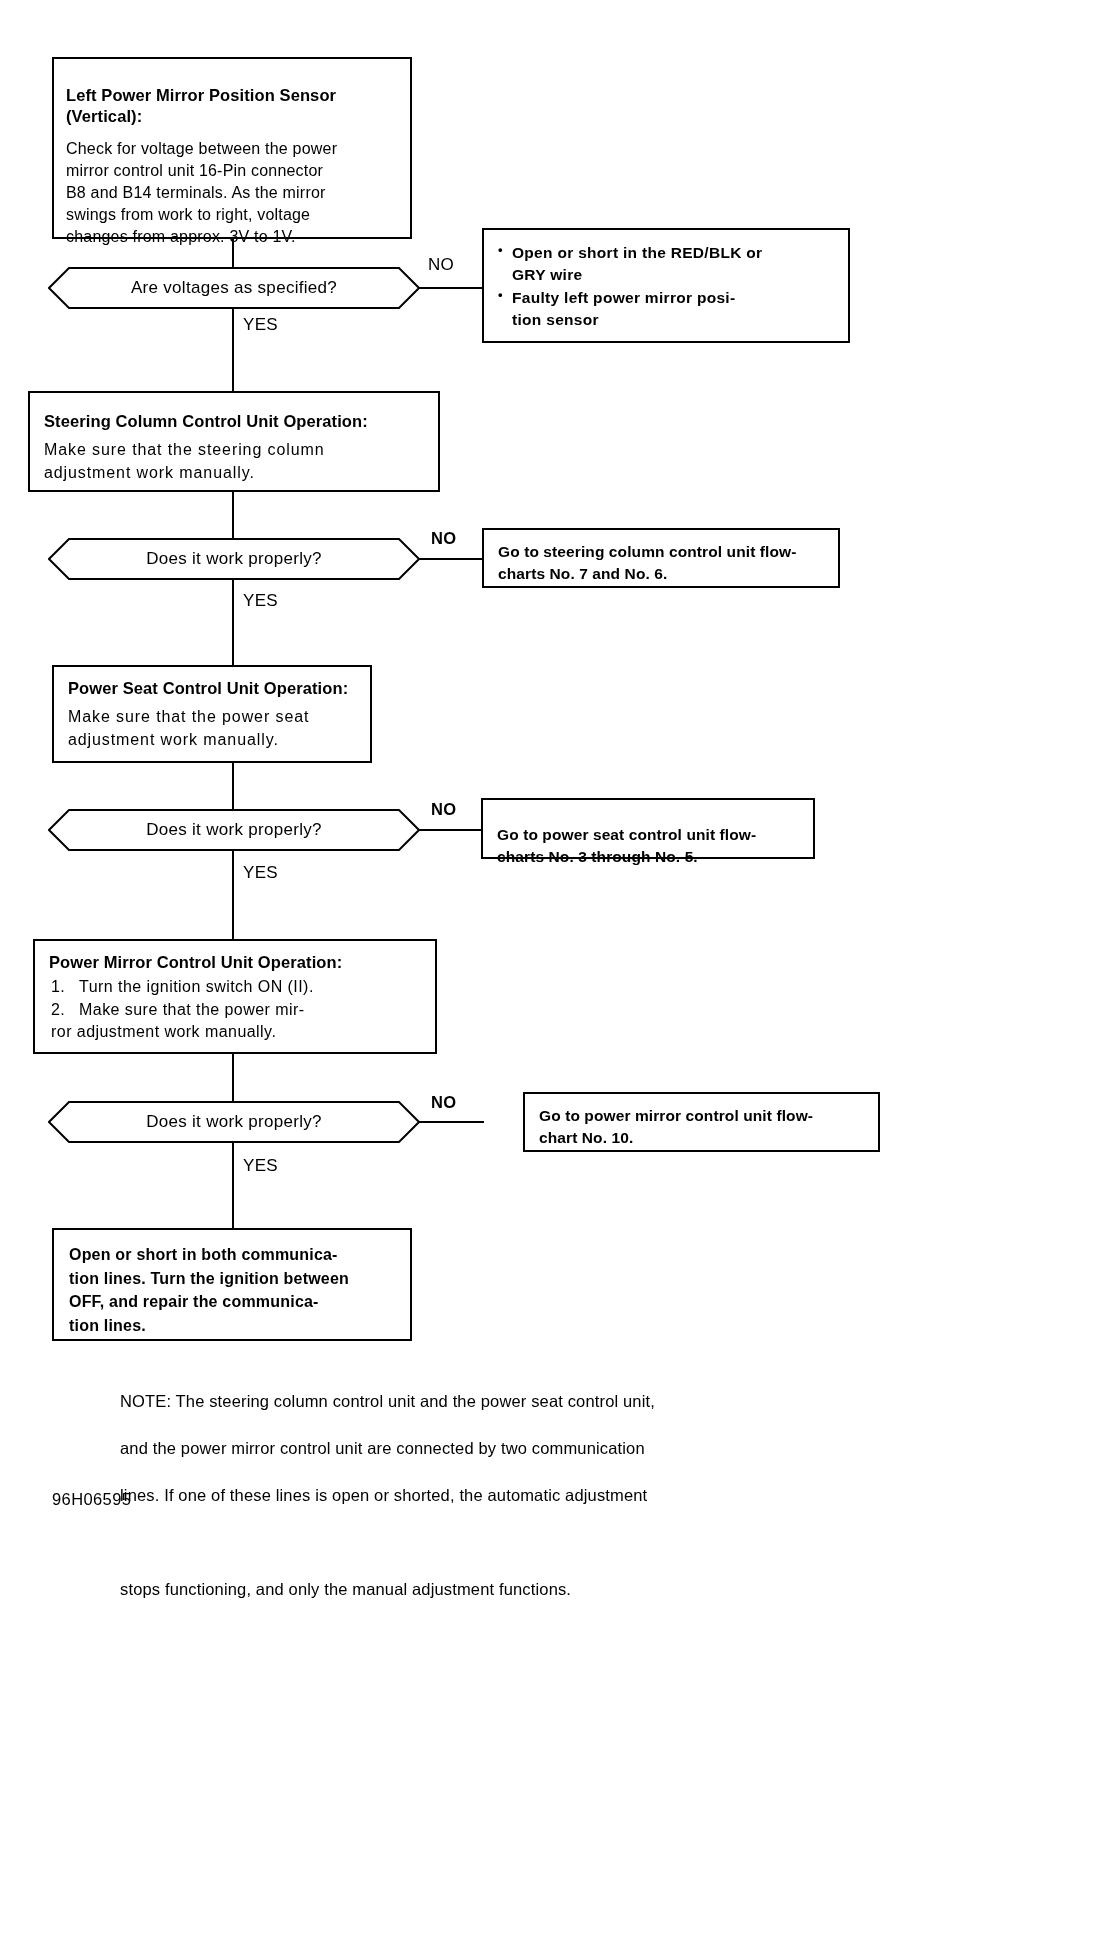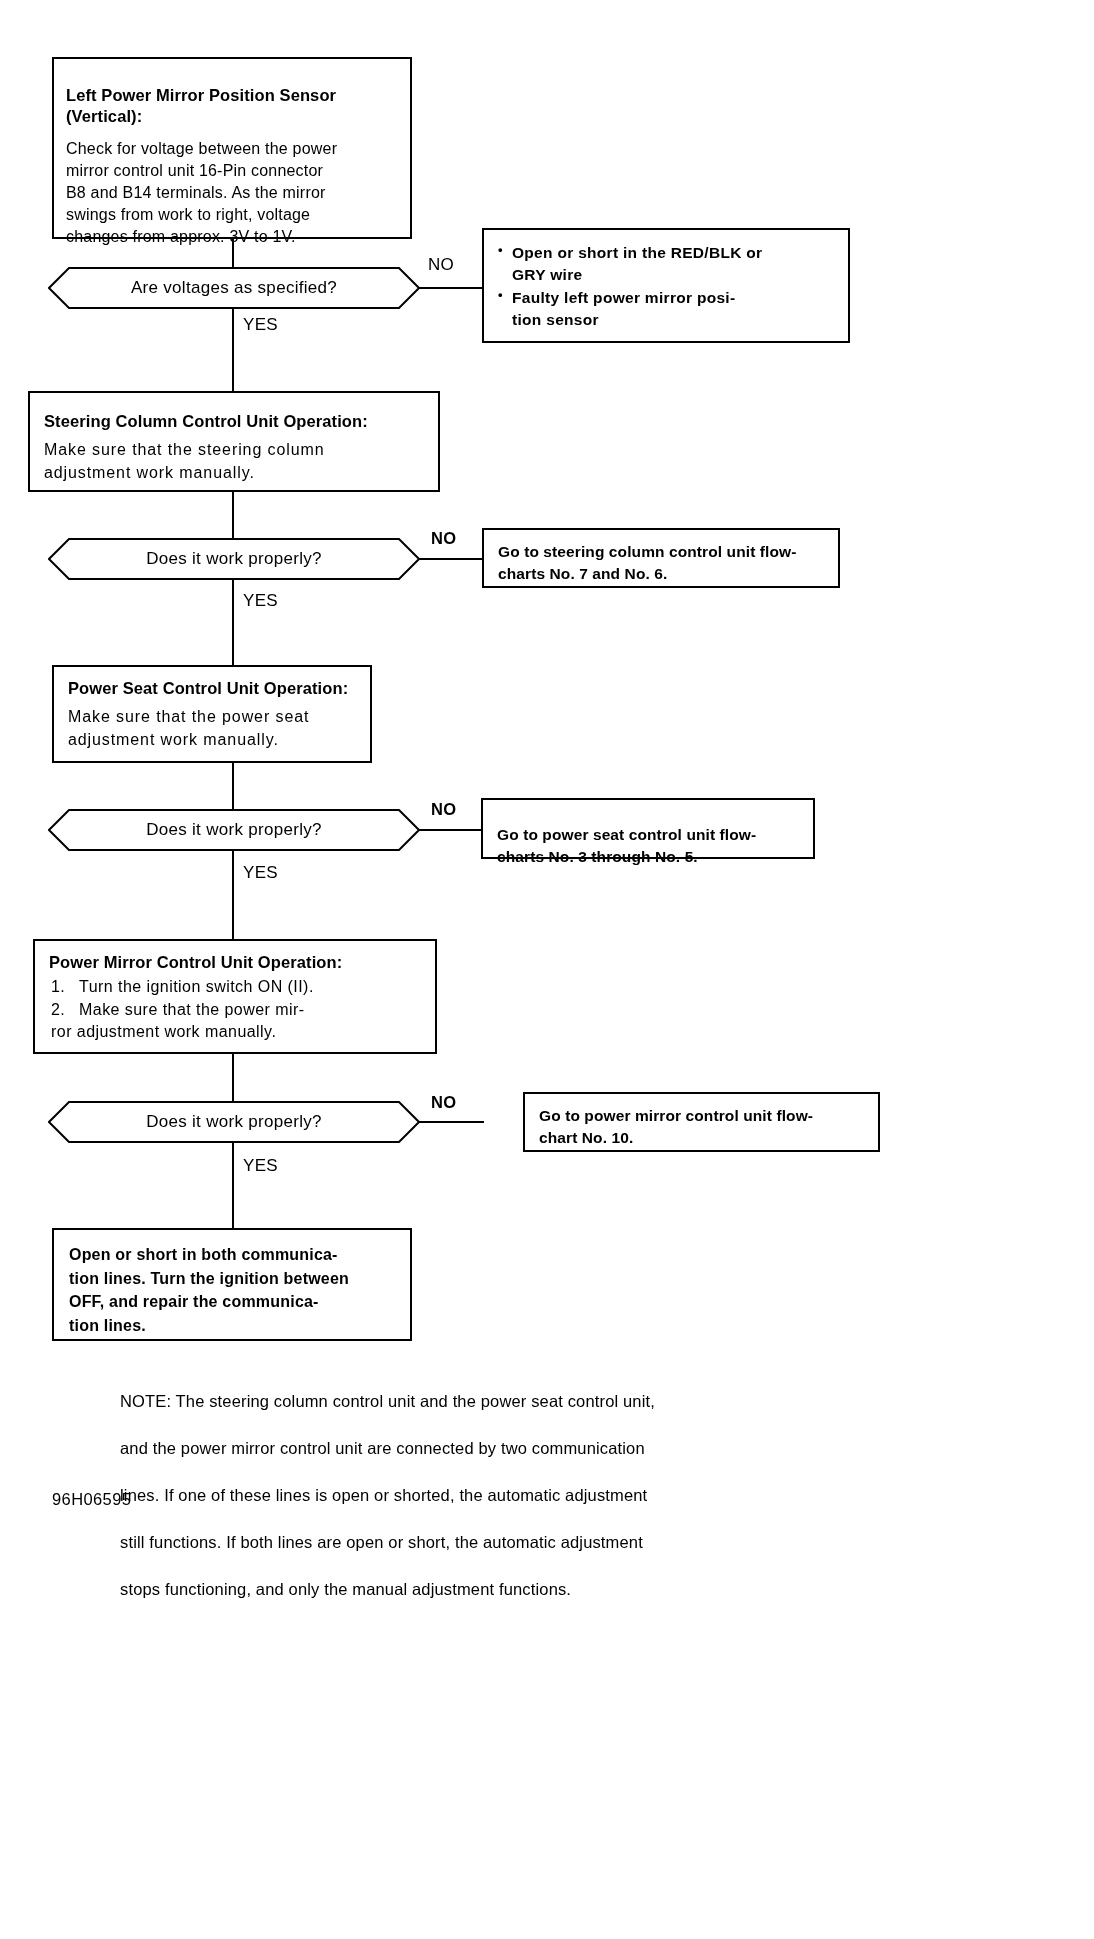--- a/index.html
+++ b/index.html
@@ -253,19 +253,19 @@
         <span>OFF, and repair the communica-</span><br>
         <span>tion lines.</span>
       </div>
     </div>
   </div>
 
   <div class="note" style="left:120px;top:1367px;width:700px;">
     <span>NOTE:  The steering column control unit and the power seat control unit,</span><br>
     <span>and the power mirror control unit are connected by two communication</span><br>
     <span>lines. If one of these lines is open or shorted, the automatic adjustment</span><br>
-    <span>still functions. If both lines are open or short, the automatic adjustment</span><br>
+    <br>
     <span>stops functioning, and only the manual adjustment functions.</span>
   </div>
 
   <div class="figref" style="left:52px;top:1490px;">96H06595</div>
 
 </div>
 
 </body></html>

